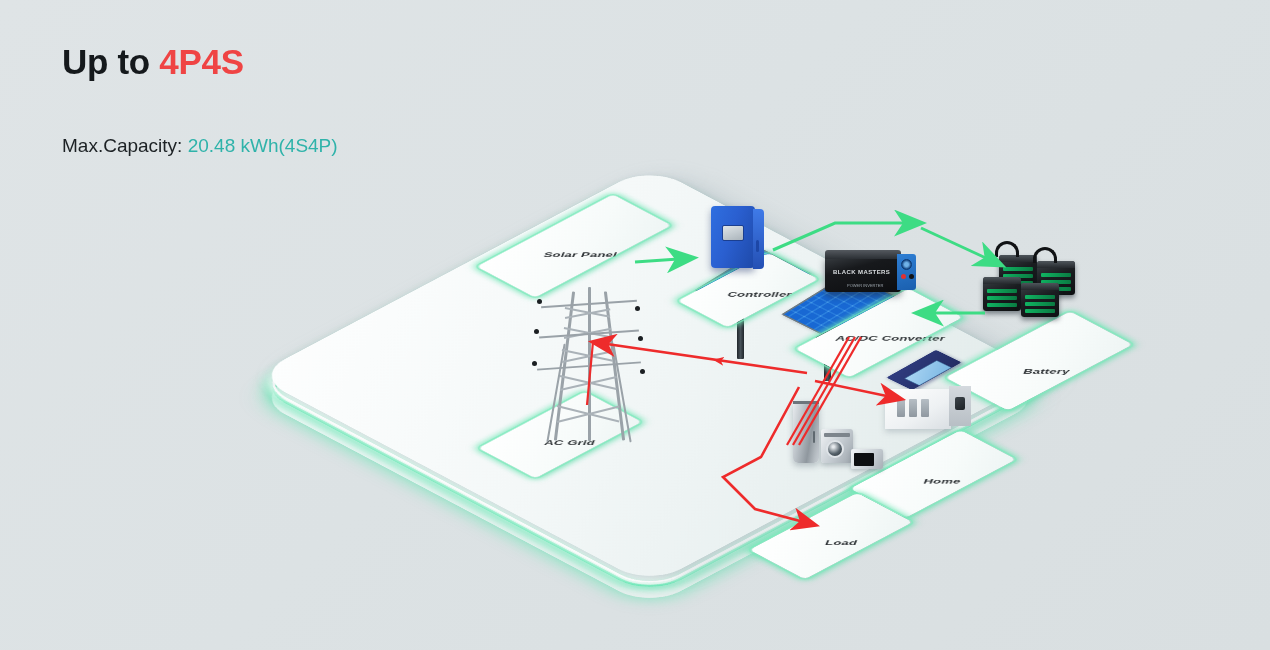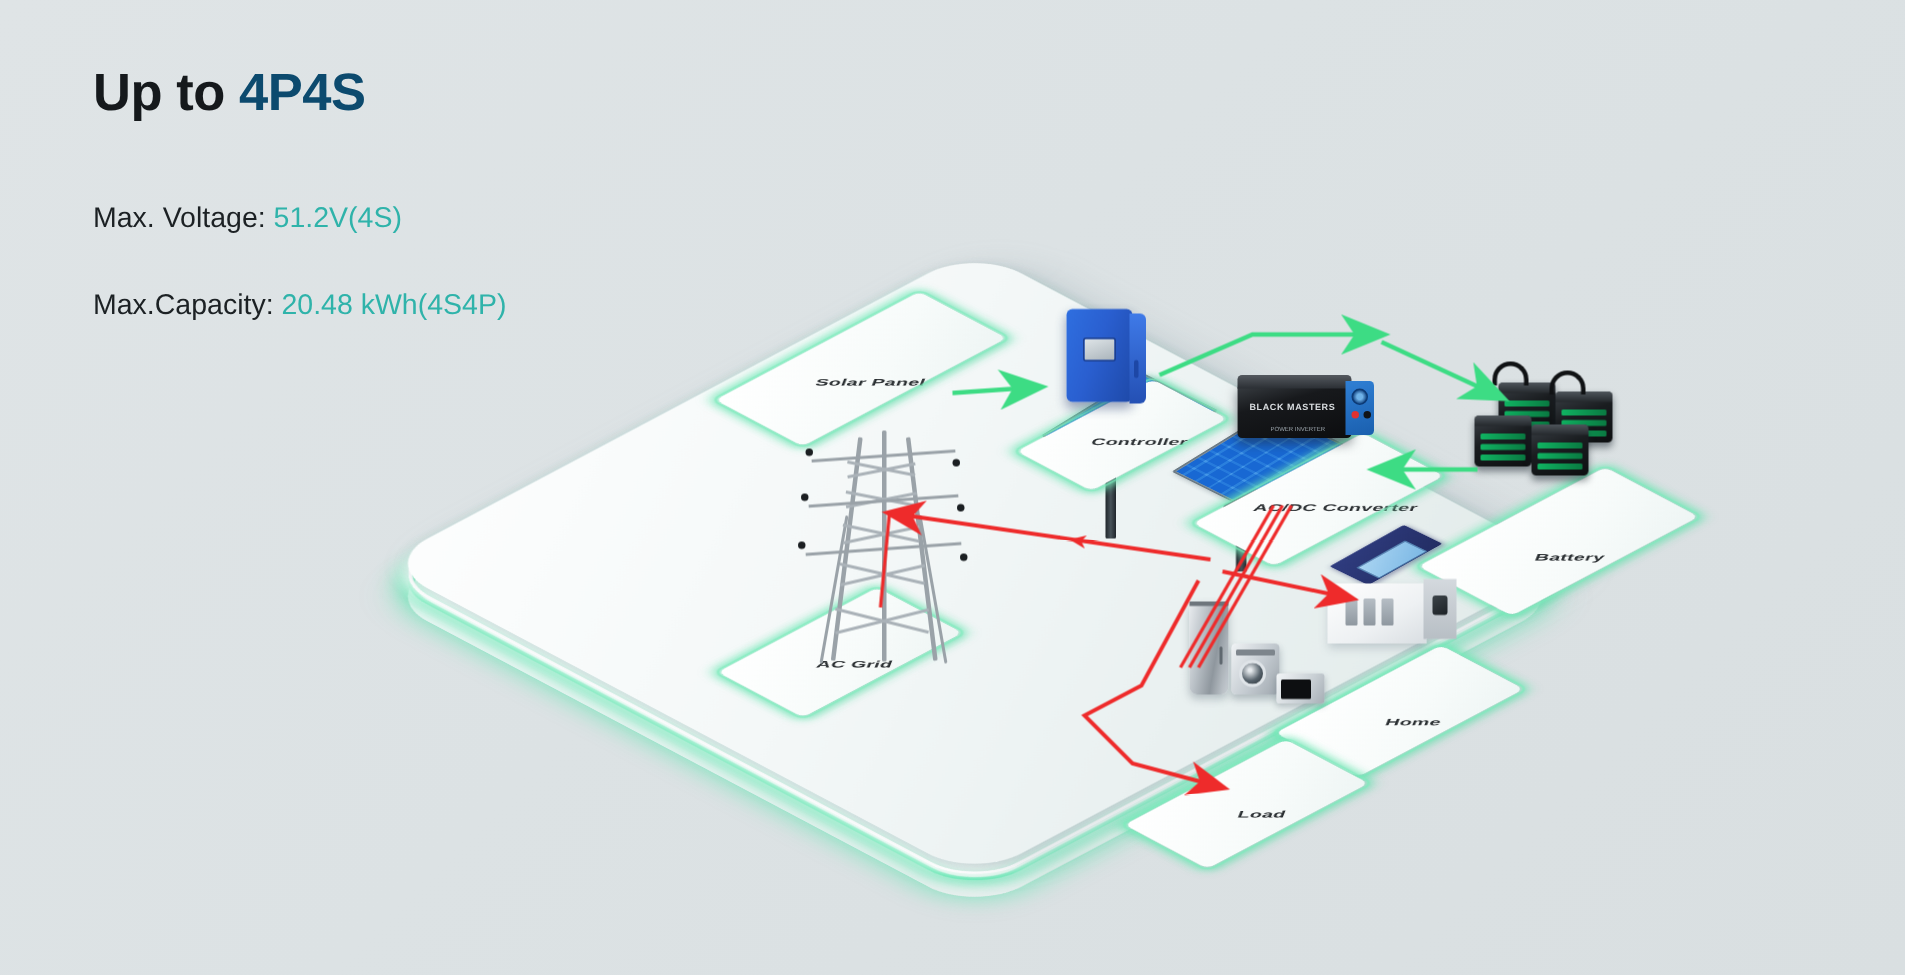--- a/index.html
+++ b/index.html
@@ -11,21 +11,21 @@
     position:relative;
   }
 
   
   .copy { position:absolute; left:62px; top:36px; width:520px; }
   .title-line {
     font-size:35px; font-weight:bold; color:#15191c;
     letter-spacing:-0.3px; line-height:1.28;
   }
   .title-line.second { margin-top:4px; }
-  .accent { color:#0c4a6e; }
+  .accent { color:#ef4444; }
   .specs { margin-top:48px; }
   .spec-row {
     font-size:19px; color:#1c2124; line-height:1.35; margin-bottom:33px;
     white-space:nowrap;
   }
   .spec-val { color:#2fb3aa; }
 
   
   .stage { position:absolute; left:195px; top:105px; width:1080px; height:540px; }
 
@@ -229,23 +229,20 @@
 </style>
 </head>
 <body>
 
 <div class="copy">
   <div class="title-line second">
     <span>Up to </span><span class="accent">4P4S</span>
   </div>
 
   <div class="specs">
-    <div class="spec-row">
-      <span>Max. Voltage: </span><span class="spec-val">51.2V(4S)</span>
-    </div>
     <div class="spec-row">
       <span>Max.Capacity: </span><span class="spec-val">20.48 kWh(4S4P)</span>
     </div>
   </div>
 </div>
 
 <div class="stage">
 
   <div class="slab-wrap">
     <div class="slab shadow"></div>

